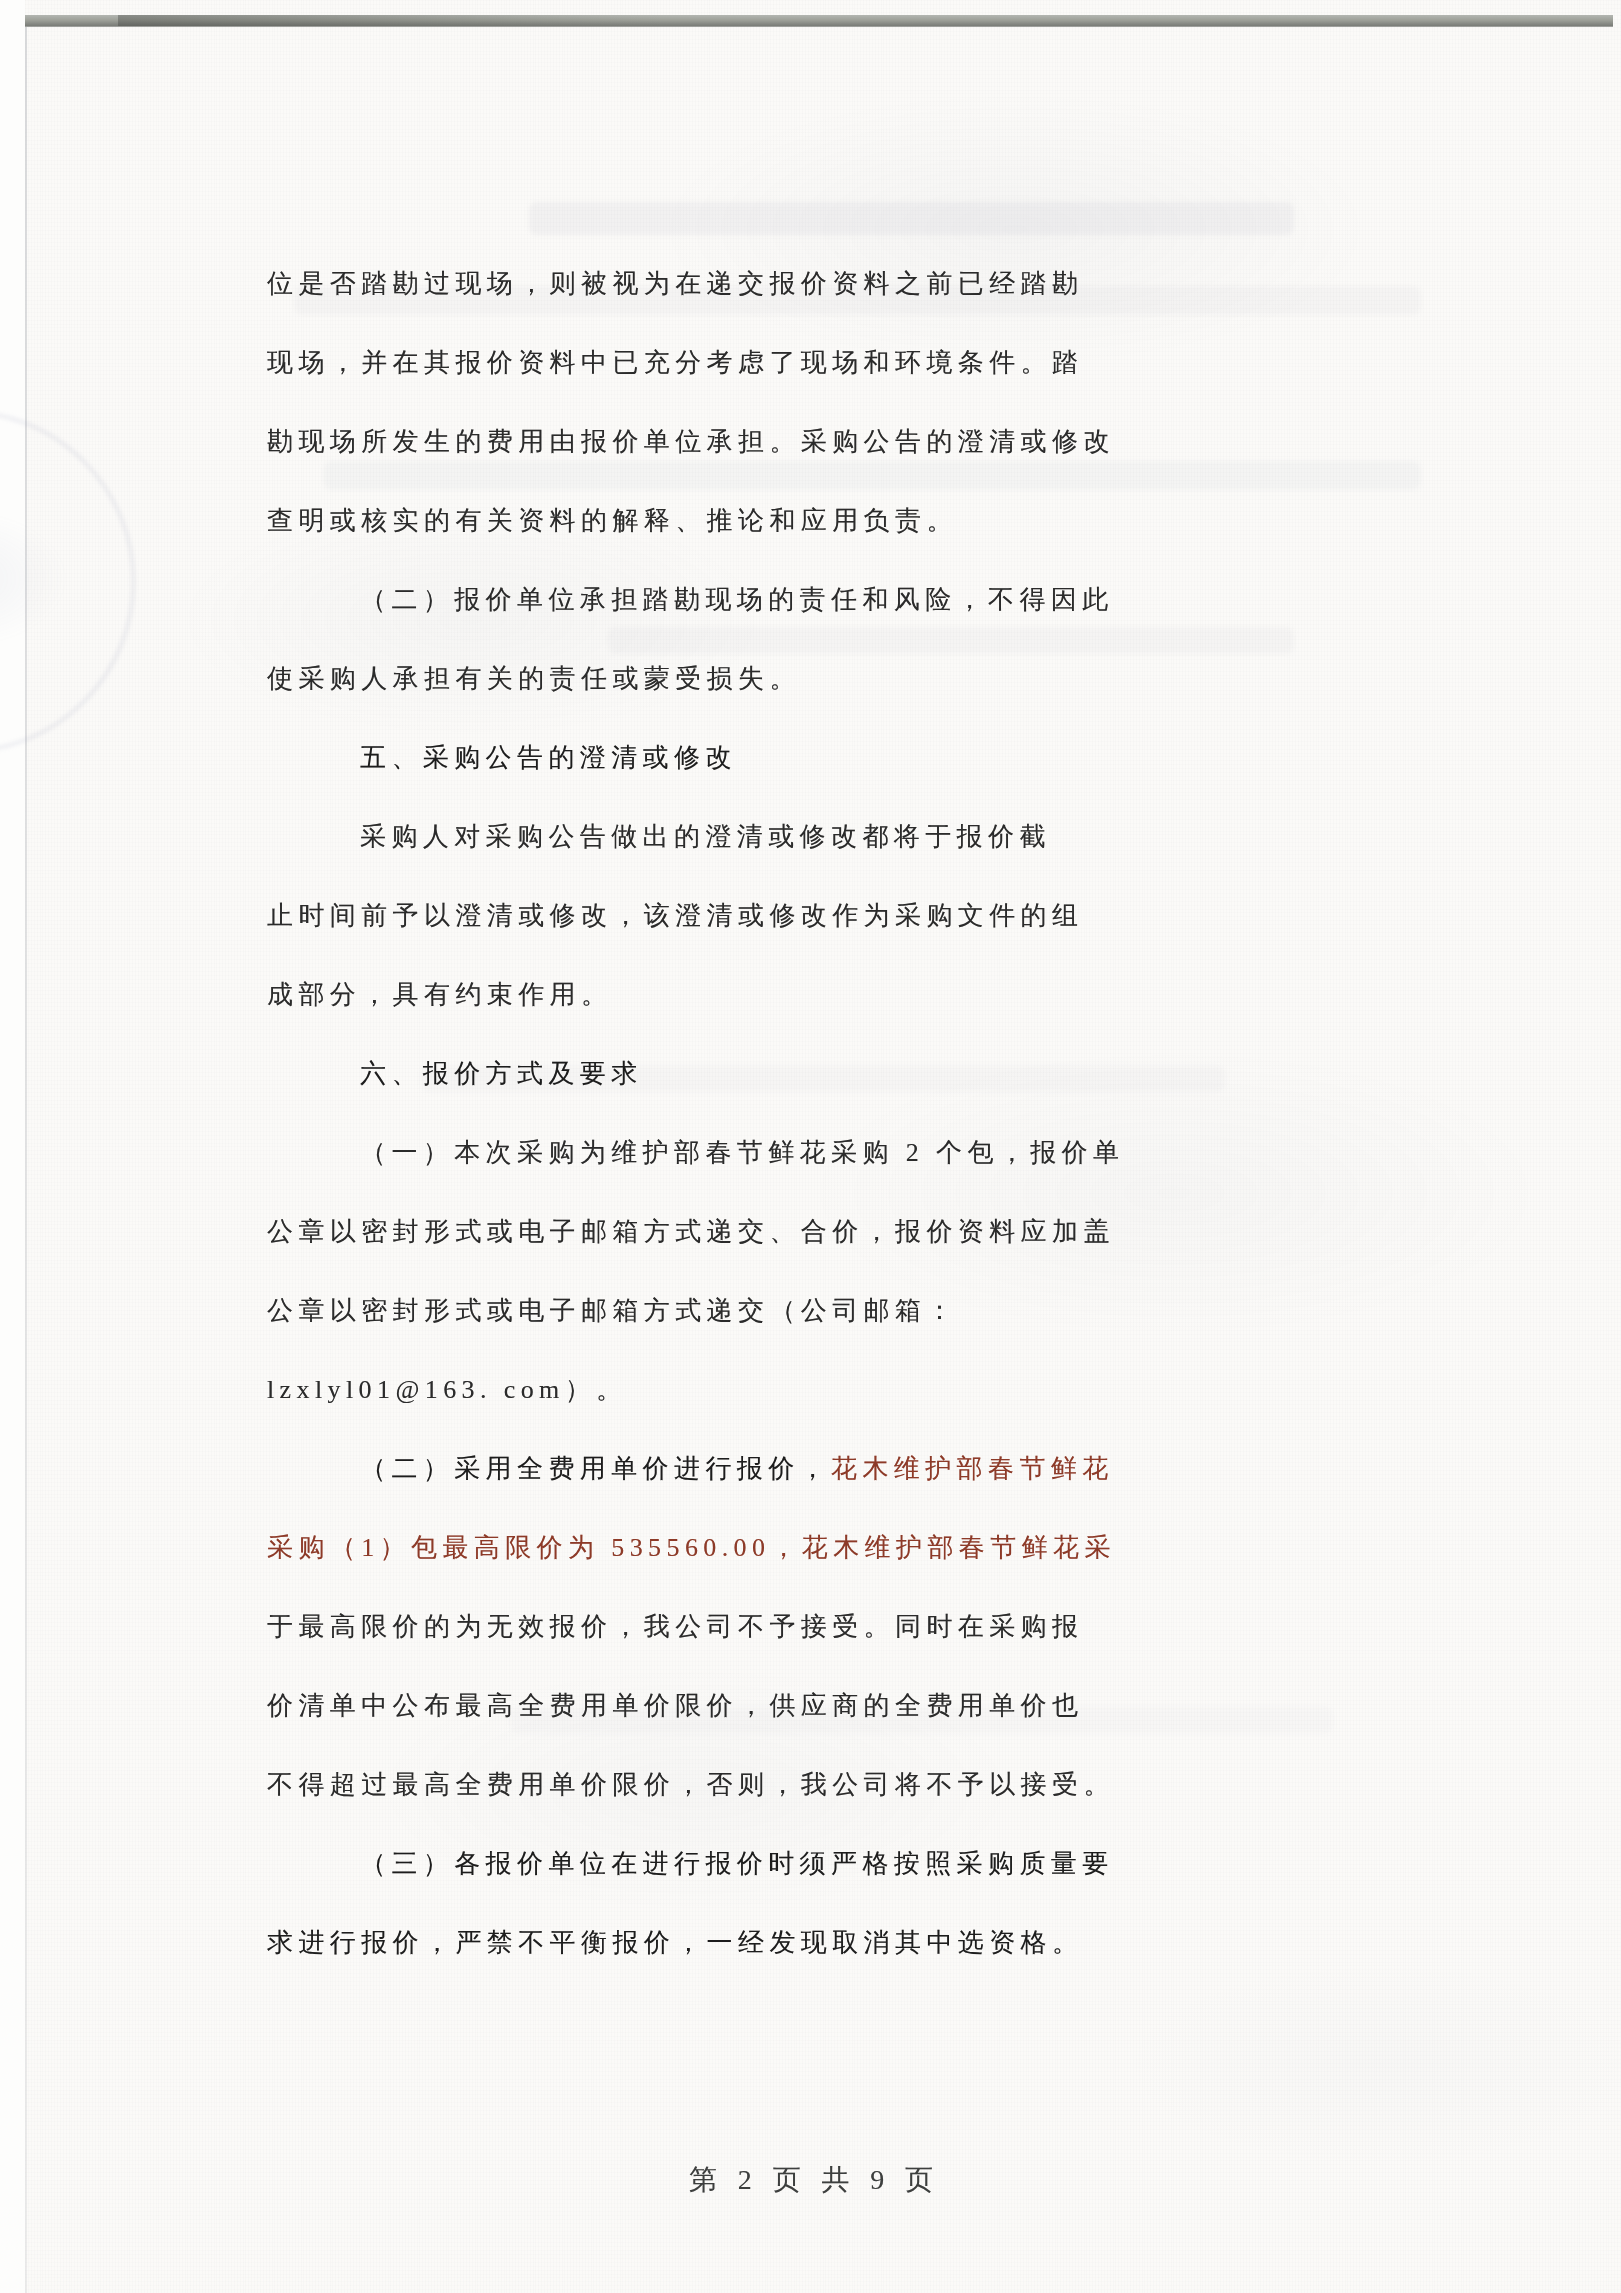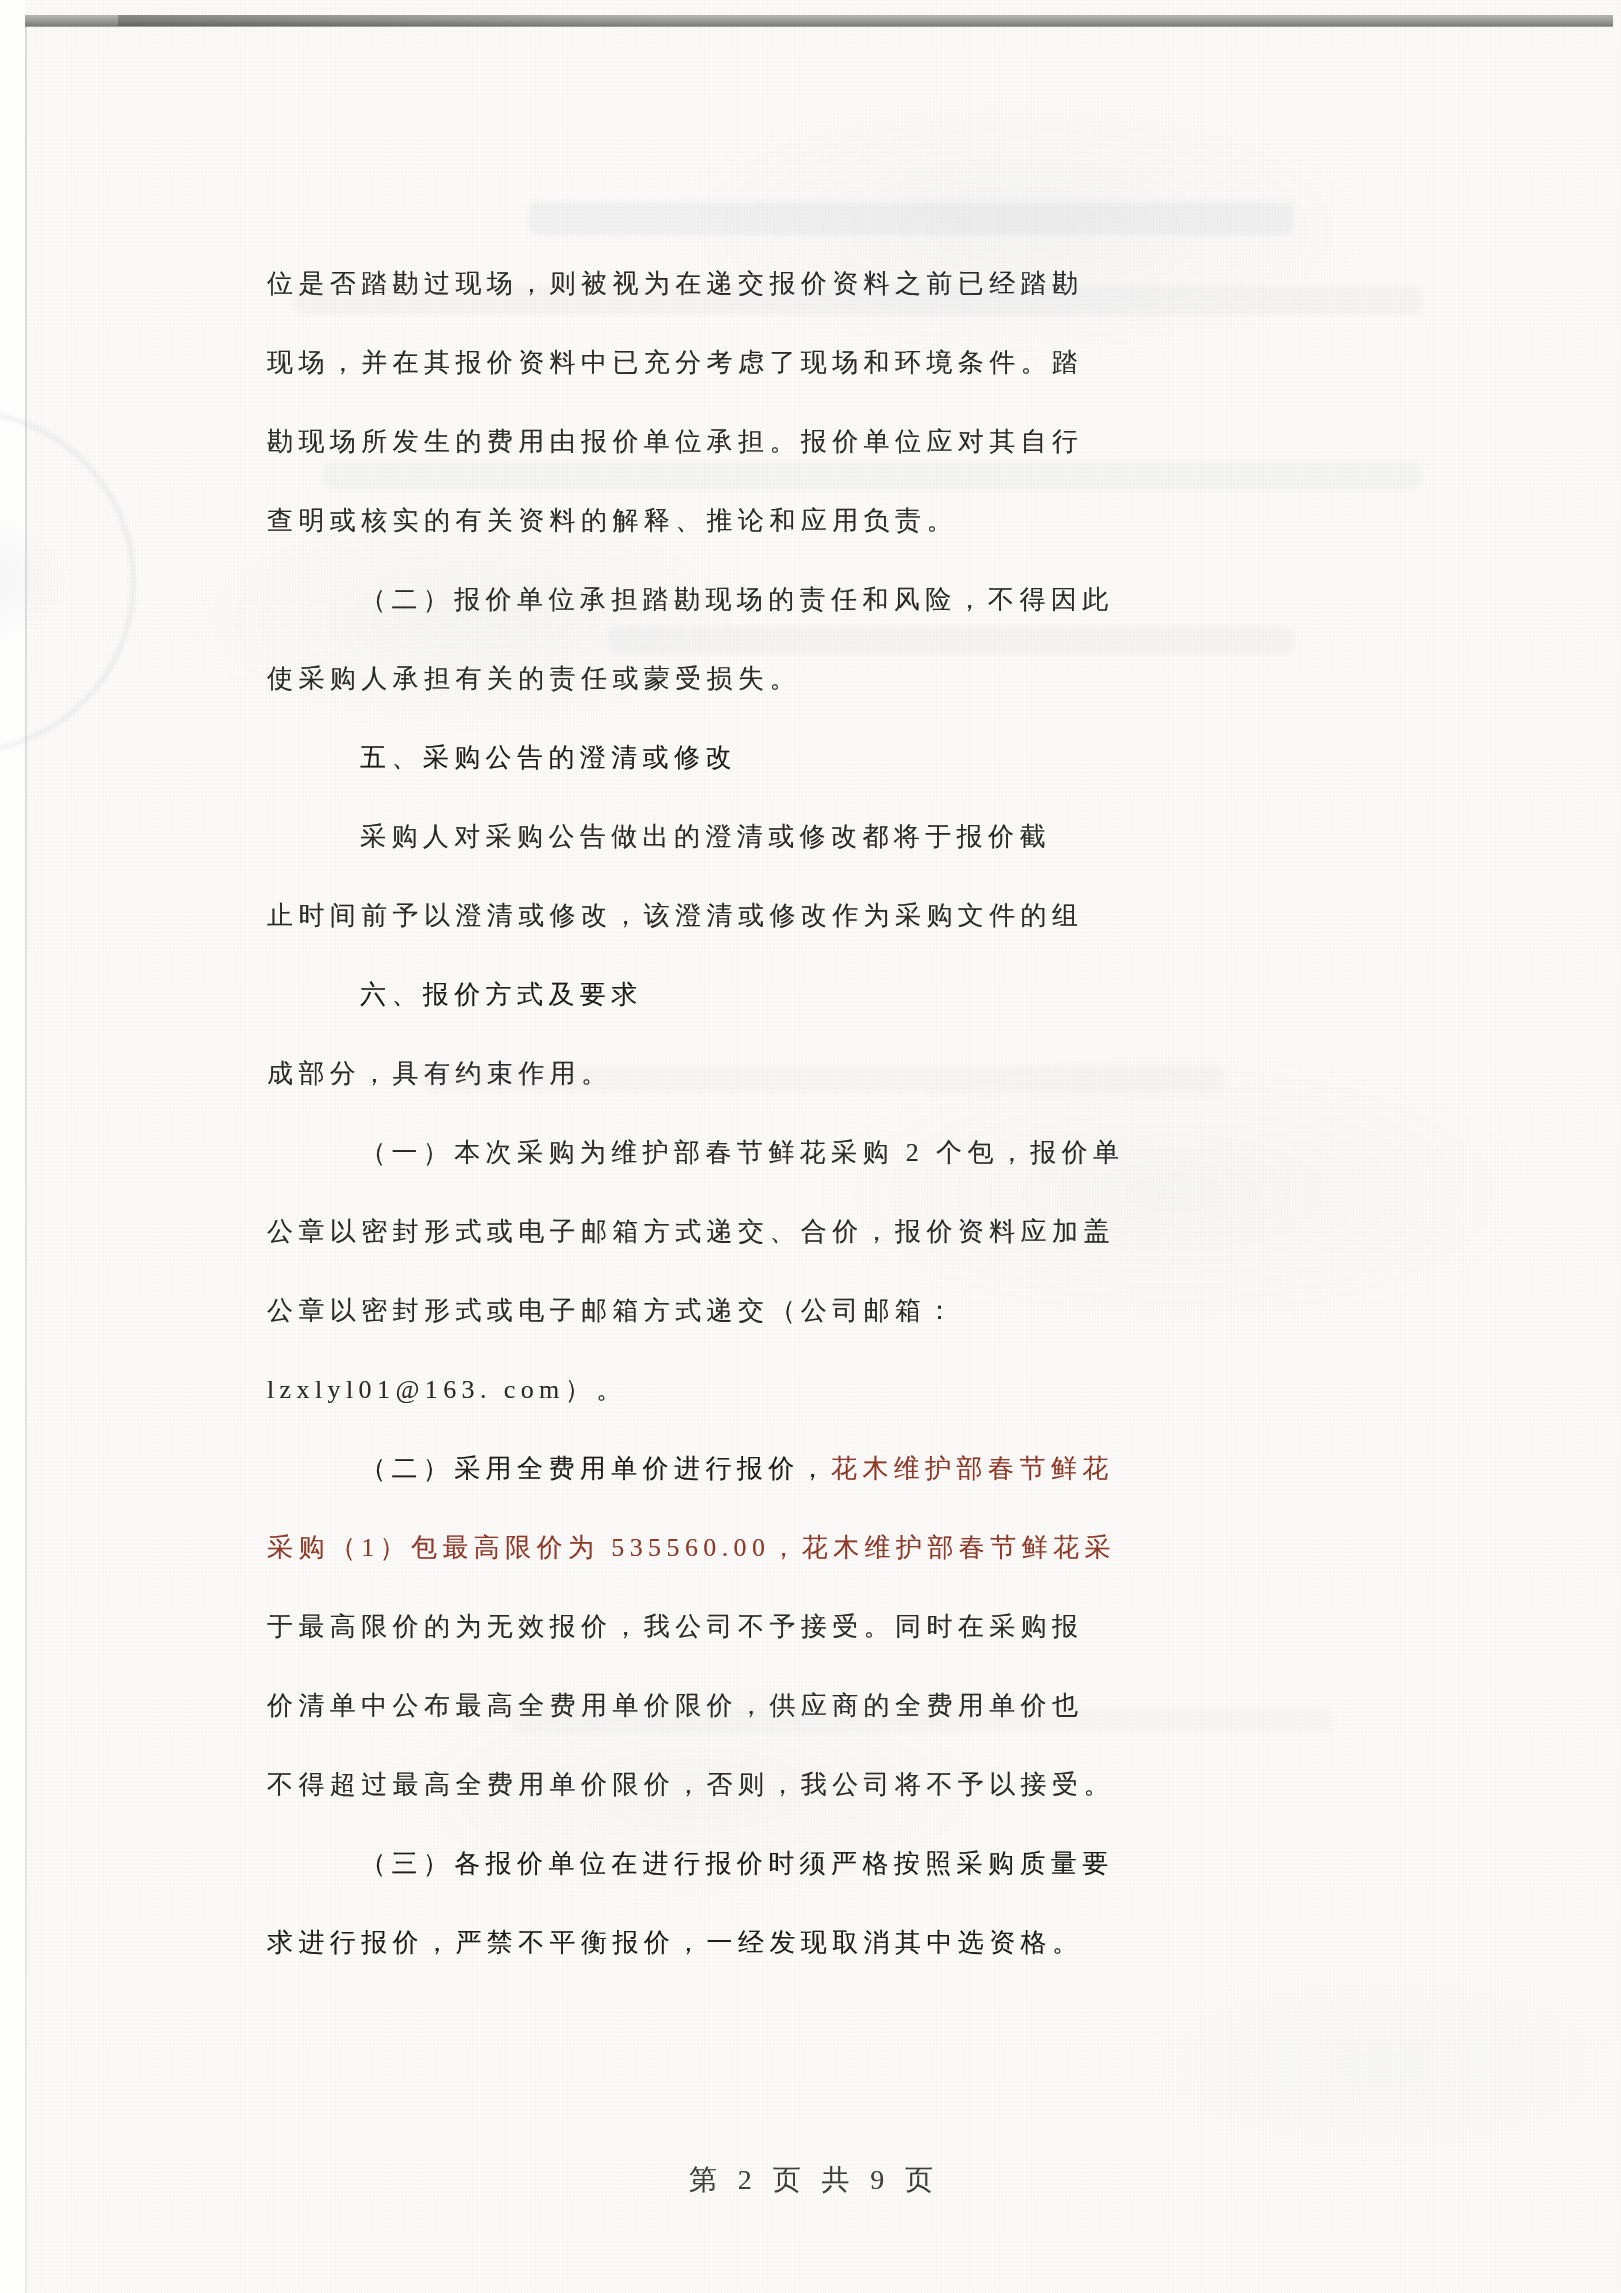--- a/index.html
+++ b/index.html
@@ -97,29 +97,29 @@
   <div class="ghost g1"></div>
   <div class="ghost g2"></div>
   <div class="ghost g3"></div>
   <div class="ghost g4"></div>
   <div class="ghost g5"></div>
   <div class="ghost g6"></div>
 
   <div class="textblock">
       <div class="line"><span class="seg-normal">位是否踏勘过现场，则被视为在递交报价资料之前已经踏勘</span></div>
       <div class="line"><span class="seg-normal">现场，并在其报价资料中已充分考虑了现场和环境条件。踏</span></div>
-      <div class="line"><span class="seg-normal">勘现场所发生的费用由报价单位承担。报价单位应对其自行</span></div>
+      <div class="line"><span class="seg-normal">勘现场所发生的费用由报价单位承担。采购公告的澄清或修改</span></div>
       <div class="line"><span class="seg-normal">查明或核实的有关资料的解释、推论和应用负责。</span></div>
       <div class="line indent"><span class="seg-normal">（二）报价单位承担踏勘现场的责任和风险，不得因此</span></div>
       <div class="line"><span class="seg-normal">使采购人承担有关的责任或蒙受损失。</span></div>
       <div class="line indent"><span class="seg-bold">五、采购公告的澄清或修改</span></div>
       <div class="line indent"><span class="seg-normal">采购人对采购公告做出的澄清或修改都将于报价截</span></div>
       <div class="line"><span class="seg-normal">止时间前予以澄清或修改，该澄清或修改作为采购文件的组</span></div>
+      <div class="line"><span class="seg-normal">成部分，具有约束作用。</span></div>
       <div class="line indent"><span class="seg-bold">六、报价方式及要求</span></div>
-      <div class="line"><span class="seg-normal">成部分，具有约束作用。</span></div>
       <div class="line indent"><span class="seg-normal">（一）本次采购为维护部春节鲜花采购 2 个包，报价单</span></div>
       <div class="line"><span class="seg-normal">公章以密封形式或电子邮箱方式递交、合价，报价资料应加盖</span></div>
       <div class="line"><span class="seg-normal">公章以密封形式或电子邮箱方式递交（公司邮箱：</span></div>
       <div class="line"><span class="seg-normal">lzxlyl01@163. com）。</span></div>
       <div class="line indent"><span class="seg-bold">（二）采用全费用单价进行报价，</span><span class="seg-red">花木维护部春节鲜花</span></div>
       <div class="line"><span class="seg-red">采购（1）包最高限价为 535560.00，花木维护部春节鲜花采</span></div>
       <div class="line"><span class="seg-normal">于最高限价的为无效报价，我公司不予接受。同时在采购报</span></div>
       <div class="line"><span class="seg-normal">价清单中公布最高全费用单价限价，供应商的全费用单价也</span></div>
       <div class="line"><span class="seg-normal">不得超过最高全费用单价限价，否则，我公司将不予以接受。</span></div>
       <div class="line indent"><span class="seg-bold">（三）各报价单位在进行报价时须严格按照采购质量要</span></div>

